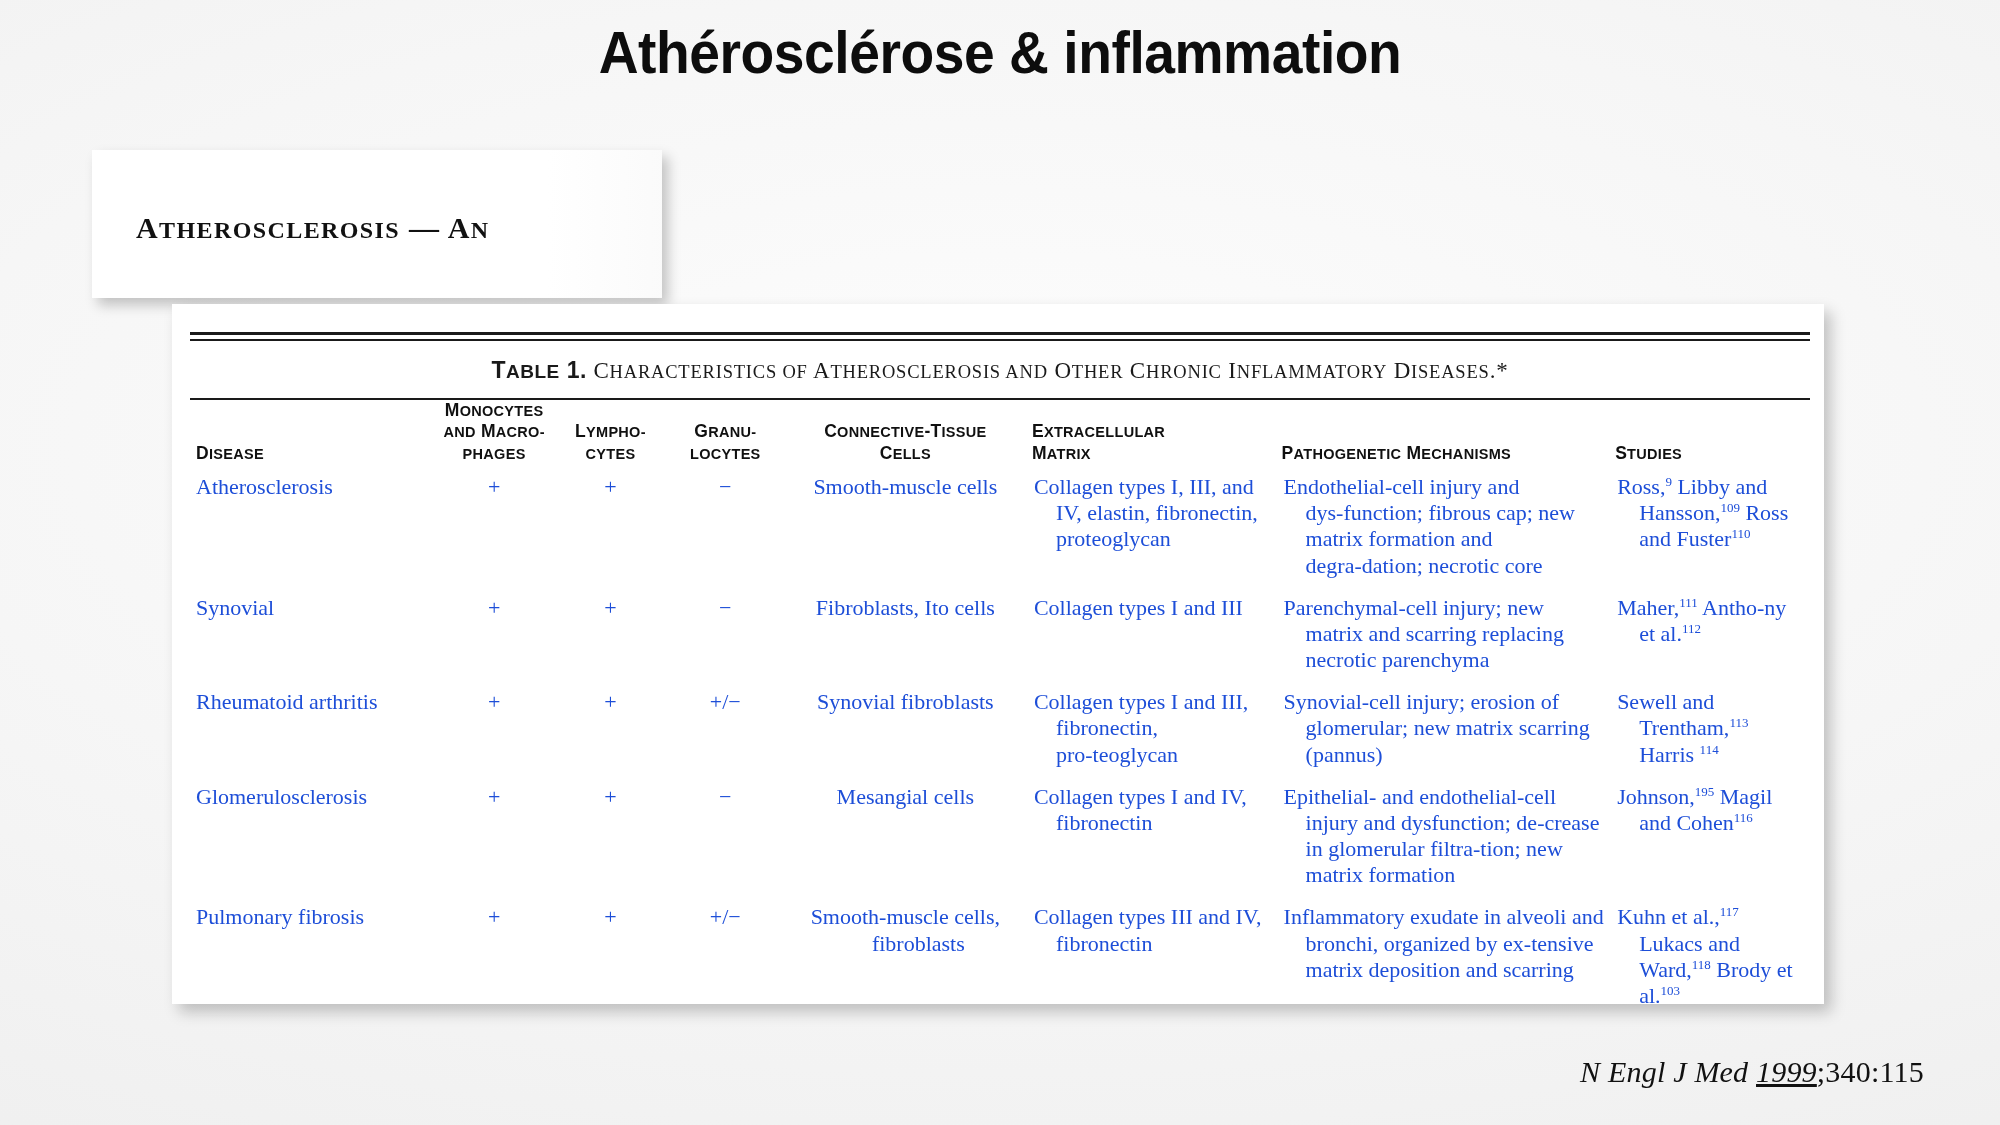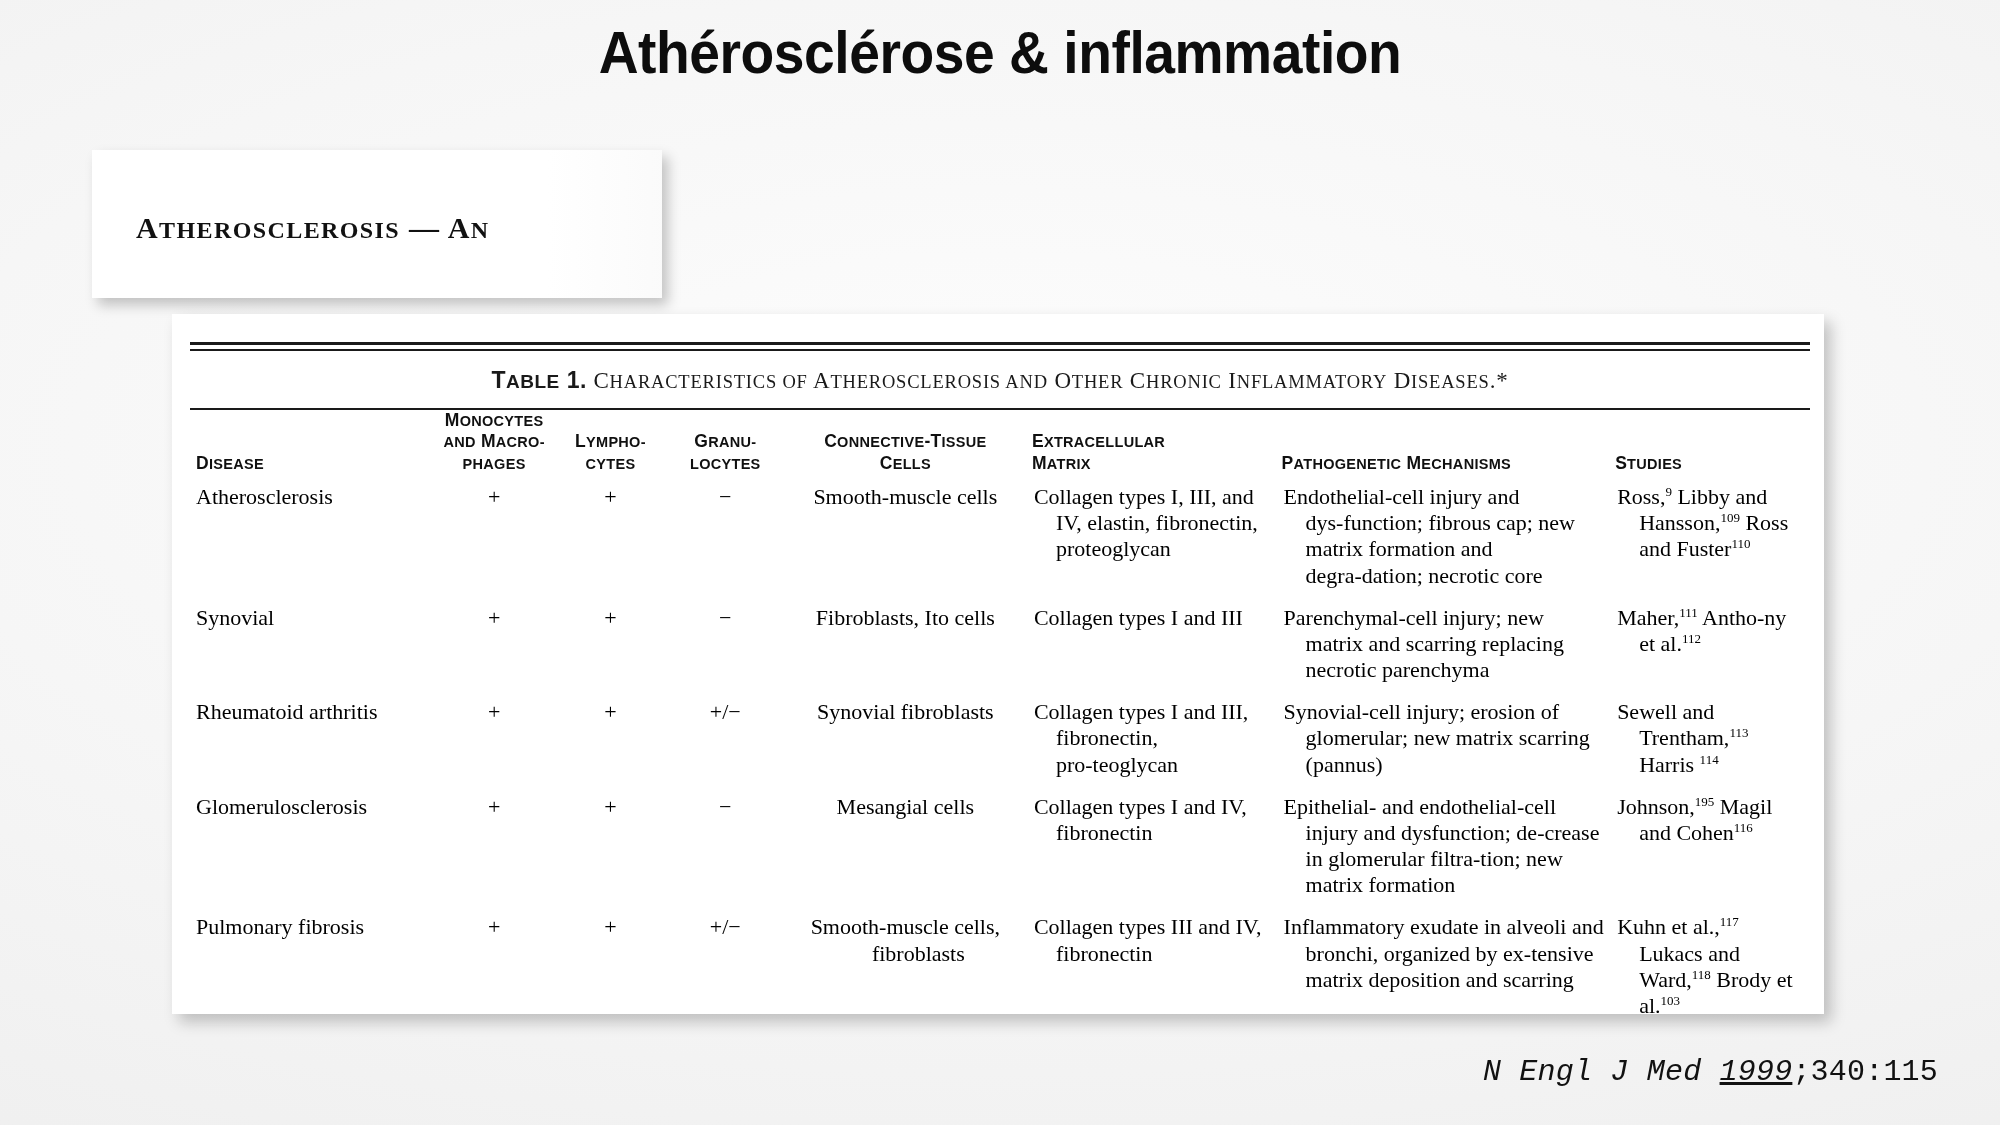--- a/index.html
+++ b/index.html
@@ -69,21 +69,21 @@
     white-space: pre-line;
   }
   .article-title .sc {
     font-size: 24px;
   }
 
   
   .table-card {
     position: absolute;
     left: 172px;
-    top: 314px;
+    top: 304px;
     width: 1652px;
     height: 700px;
     background: #ffffff;
     box-shadow: 7px 8px 14px rgba(0,0,0,0.22);
     overflow: hidden;
   }
   .table-inner {
     position: absolute;
     left: 18px;
     top: 12px;
@@ -133,21 +133,21 @@
     padding: 0 4px 6px 4px;
     color: #101010;
     line-height: 1.22;
   }
   table.chars th .sc { font-size: 14.5px; }
   table.chars td {
     font-size: 22px;
     line-height: 1.19;
     vertical-align: top;
     padding: 4px 6px 12px 6px;
-    color: #000000;
+    color: #1d4ed8;
   }
   .th-left  { text-align: left;   padding-left: 6px !important; }
   .th-ctr   { text-align: center; }
   .td-dis   { text-align: left;  width: 210px; padding-left: 6px !important; }
   .td-sym   { text-align: center; width: 92px; font-size: 22px; margin-top: 8px; }
   .td-ctc   { text-align: center; width: 210px; }
   .td-ecm   { text-align: left;   width: 214px; }
   .td-path  { text-align: left;   width: 290px; }
   .td-stud  { text-align: left;   width: 168px; }
 
@@ -160,23 +160,23 @@
     display: block;
     text-align: center;
     padding-left: 26px;
     text-indent: -26px;
   }
   sup { font-size: 13px; line-height: 0; }
 
   
   .citation {
     position: absolute;
-    right: 62px;
+    right: 76px;
     bottom: 36px;
-    font-family: Liberation Mono, monospace;
+    font-family: Liberation Serif, serif;
     font-style: italic;
     font-size: 30px;
     color: #111;
     letter-spacing: 0.2px;
   }
   .citation .plain { font-style: normal; }
   .citation .ul { text-decoration: underline; }
 </style>
 </head>
 <body>

